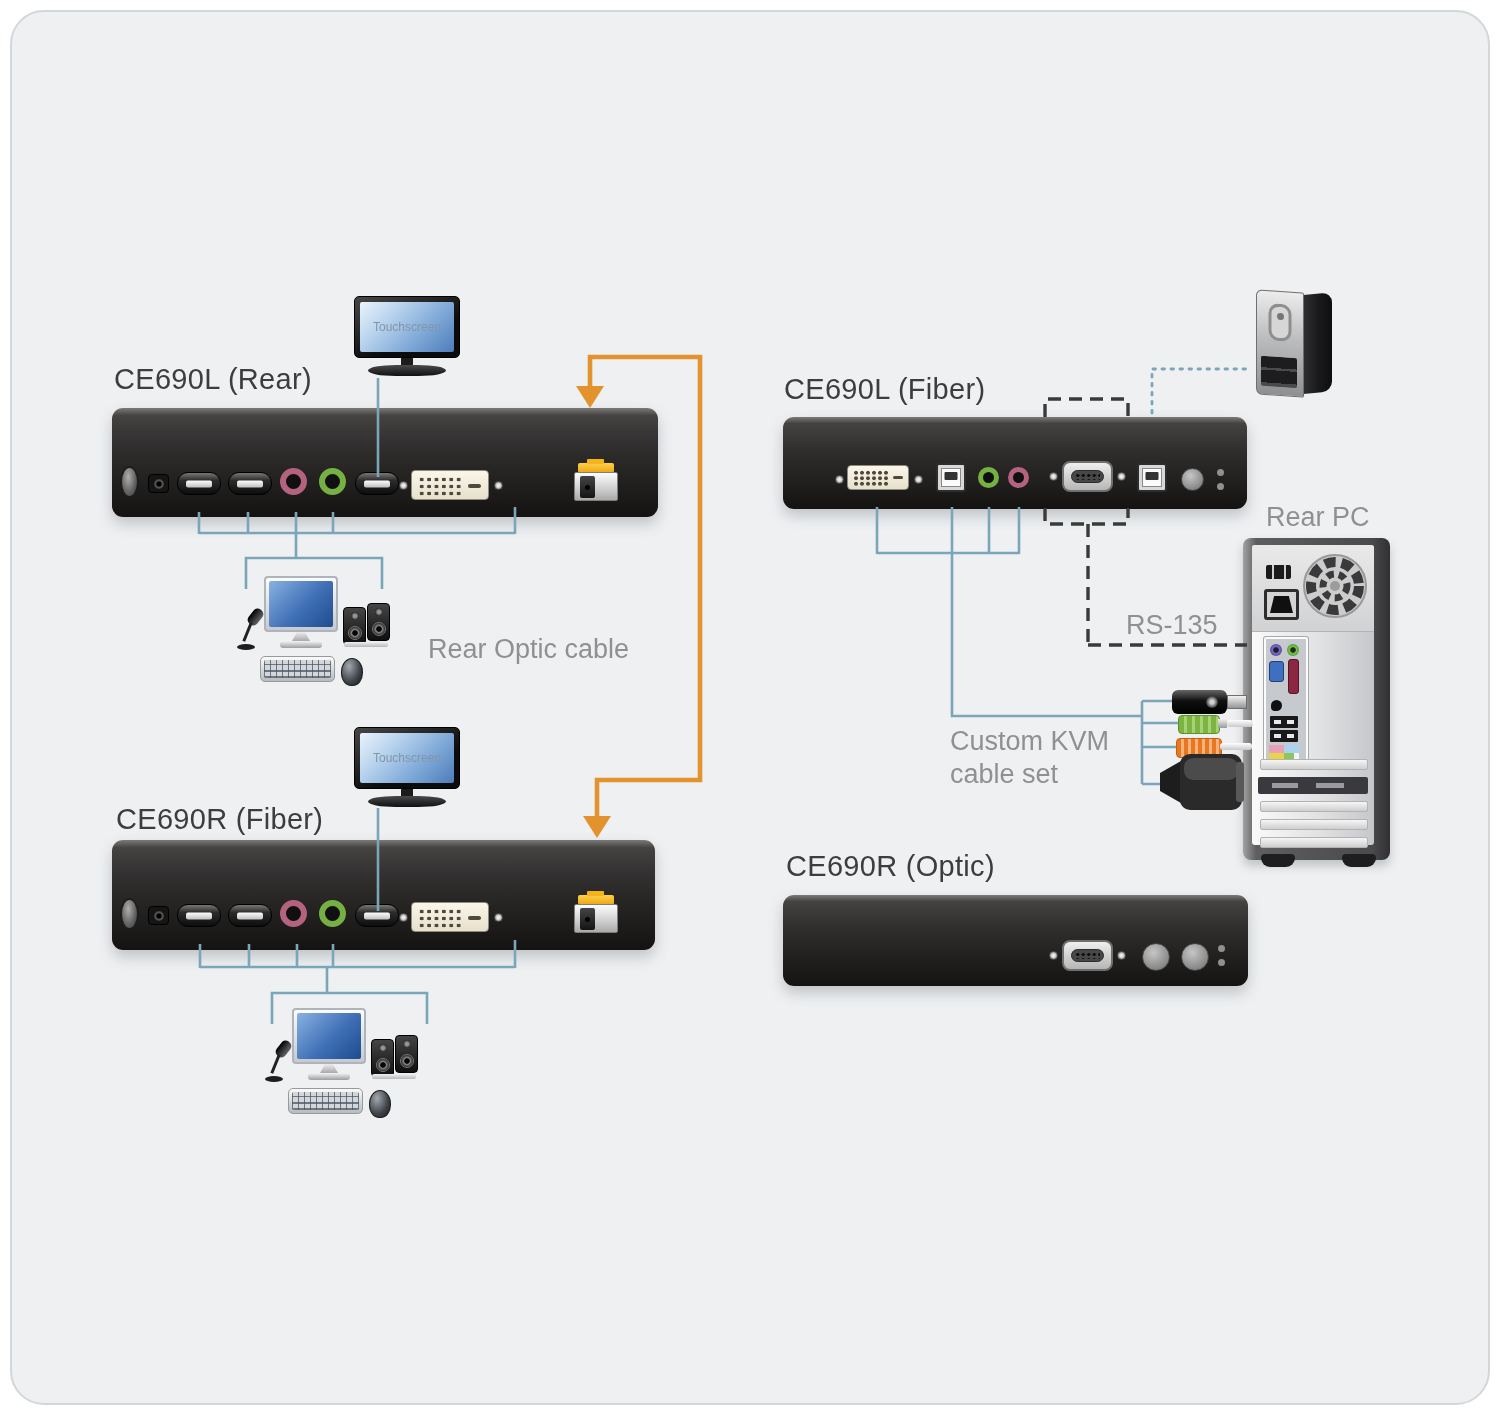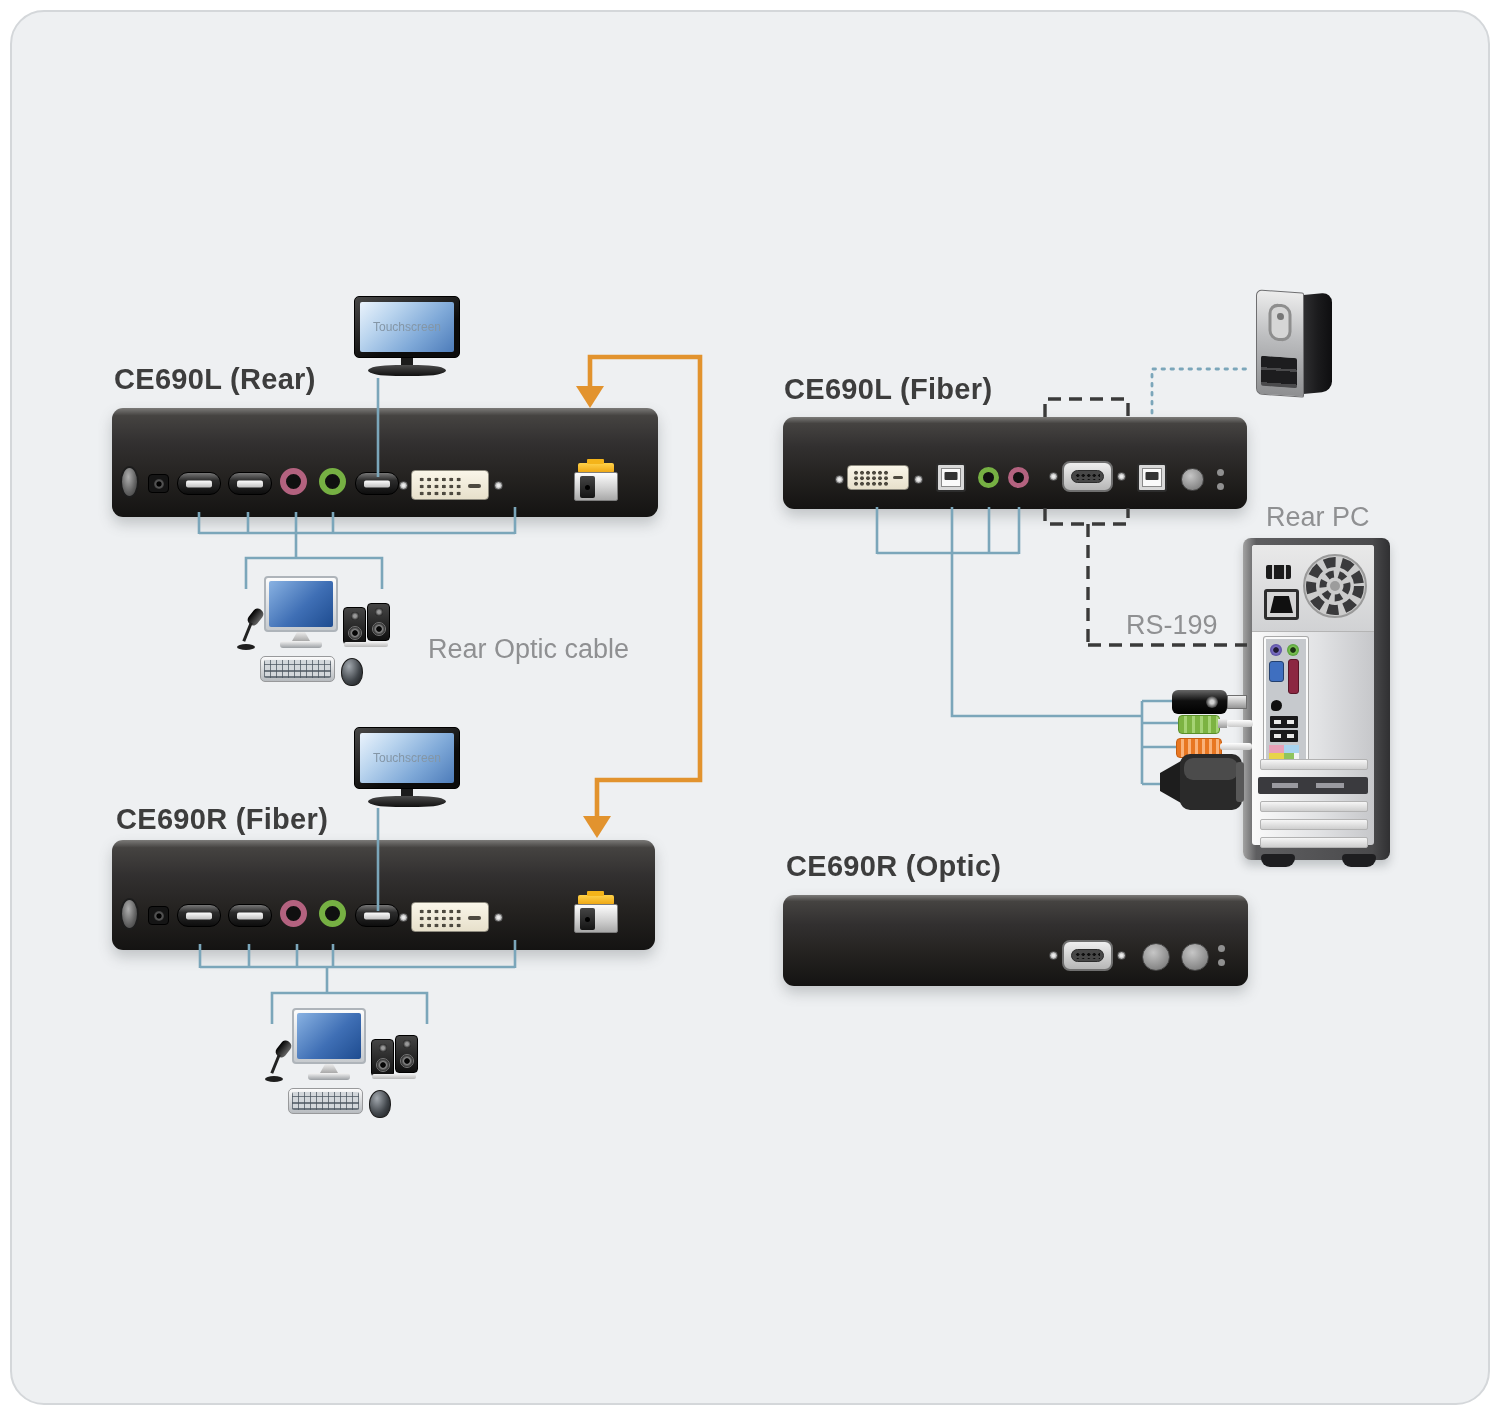--- a/index.html
+++ b/index.html
@@ -5,21 +5,21 @@
   html,body{margin:0;padding:0;background:#fff;}
   .canvas{position:relative;width:1500px;height:1415px;background:#ffffff;overflow:hidden;
           font-family:"Liberation Sans",sans-serif;}
   .panel{position:absolute;left:10px;top:10px;width:1476px;height:1391px;background:#eef0f2;
          border:2px solid #d4d7da;border-radius:34px;z-index:0;}
 
   
   .device{position:absolute;z-index:2;border-radius:11px;
     background:linear-gradient(180deg,#7b7a78 0%,#454341 7%,#323030 32%,#252321 62%,#141312 100%);
     box-shadow:0 7px 14px rgba(90,95,100,.30);}
-  .dev-label{position:absolute;z-index:3;font-size:29px;font-weight:bold;color:#3d3d3d;letter-spacing:.3px;}
+  .dev-label{position:absolute;z-index:3;font-size:29px;font-weight:normal;color:#3d3d3d;letter-spacing:.3px;}
   .ann{position:absolute;z-index:3;font-size:27px;color:#8f9092;}
 
   
   .port{position:absolute;box-sizing:border-box;}
   .pwro{background:radial-gradient(ellipse at 42% 32%,#aeaeae,#606060 60%,#353535);border-radius:50%;border:2px solid #1d1d1d;}
   .dcj{background:#151515;border-radius:4px;border:1px solid #000;}
   .dcj::after{content:"";position:absolute;left:50%;top:50%;transform:translate(-50%,-50%);
     width:10px;height:10px;border-radius:50%;background:radial-gradient(#000 30%,#5a5a5a 45%,#151515);}
   .uflat{background:linear-gradient(#777 0%,#2c2c2c 35%,#0d0d0d 100%);border-radius:11px;border:1px solid #000;}
   .uflat::after{content:"";position:absolute;left:50%;top:50%;transform:translate(-50%,-50%);
@@ -175,21 +175,25 @@
 
 <div class="canvas">
   <div class="panel"></div>
 
   <div class="dev-label" style="left:114px;top:363px;">CE690L (Rear)</div>
   <div class="dev-label" style="left:784px;top:373px;">CE690L (Fiber)</div>
   <div class="dev-label" style="left:116px;top:803px;">CE690R (Fiber)</div>
   <div class="dev-label" style="left:786px;top:850px;">CE690R (Optic)</div>
 
   <div class="ann" style="left:428px;top:634px;">Rear Optic cable</div>
-  <div class="ann" style="left:1126px;top:610px;">RS-199</div>
+  <div class="ann" style="left:1126px;top:610px;">RS-135</div>
+  <div class="ann" style="left:950px;top:725px;line-height:33px;">
+    <div>Custom KVM</div>
+    <div>cable set</div>
+  </div>
   <div class="ann" style="left:1266px;top:502px;">Rear PC</div>
 
   <div class="ts" style="left:354px;top:296px;">
     <div class="bezel">
       <div class="scr">
         <span>Touchscreen</span>
       </div>
     </div>
     <div class="neck"></div>
     <div class="base"></div>

